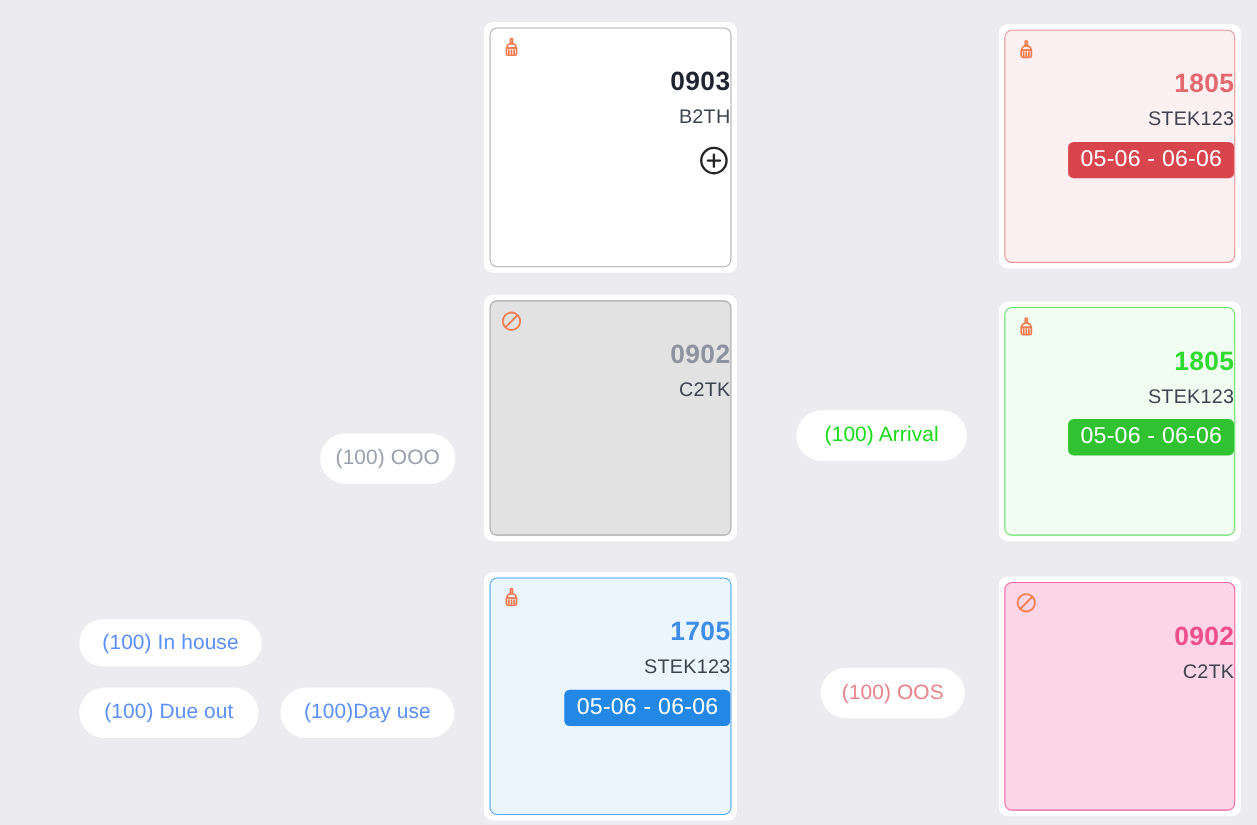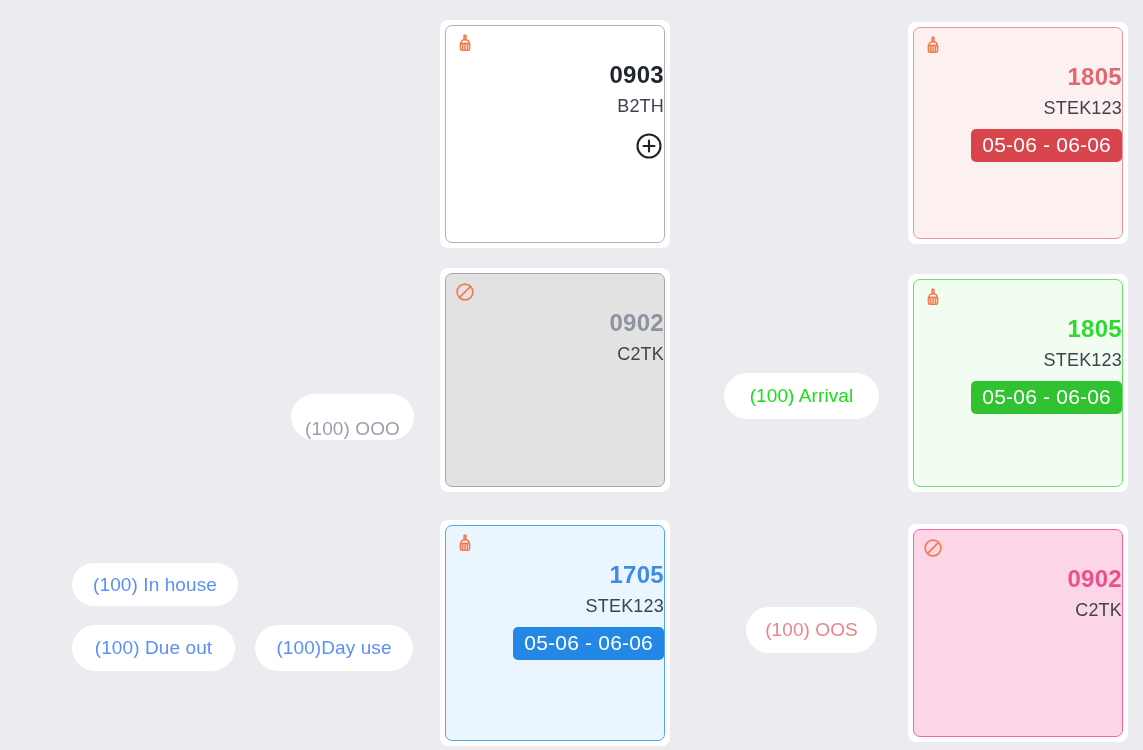--- a/index.html
+++ b/index.html
@@ -171,21 +171,21 @@
         </svg>
       </span>
       <div class="card-body">
         <div class="room-no">1805</div>
         <div class="room-type">STEK123</div>
         <div class="date-badge">05-06 - 06-06</div>
       </div>
     </div>
   </div>
 
-  <div class="pill muted" style="left:291px; top:394px; width:123px; height:46px;align-items:flex-end;">
+  <div class="pill muted" style="left:291px; top:394px; width:123px; height:46px;">
     <span>(100) OOO</span>
   </div>
 
   <div class="card-wrap" style="left:440px; top:268px; width:230px; height:224px;">
     <div class="card s-ooo">
       <span class="card-corner-icon">
         <svg viewBox="0 0 24 24" width="22" height="22" fill="none" stroke="#f47b4f" stroke-width="1.8" stroke-linecap="round">
           <circle cx="12" cy="12" r="8.6"></circle>
           <path d="M6.1 17.9 17.9 6.1"></path>
         </svg>

